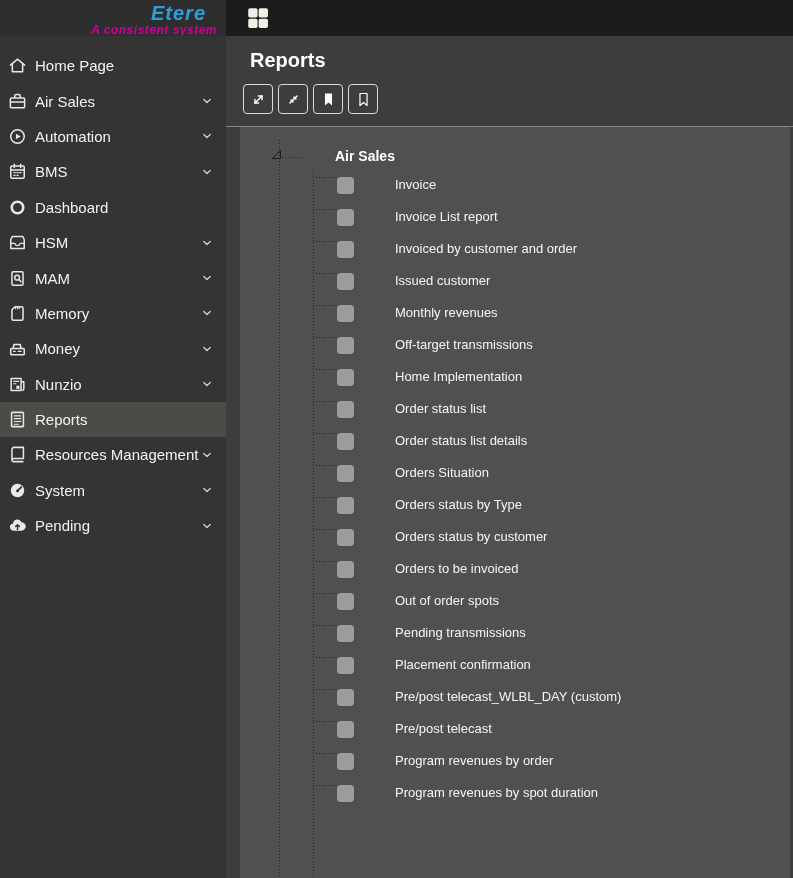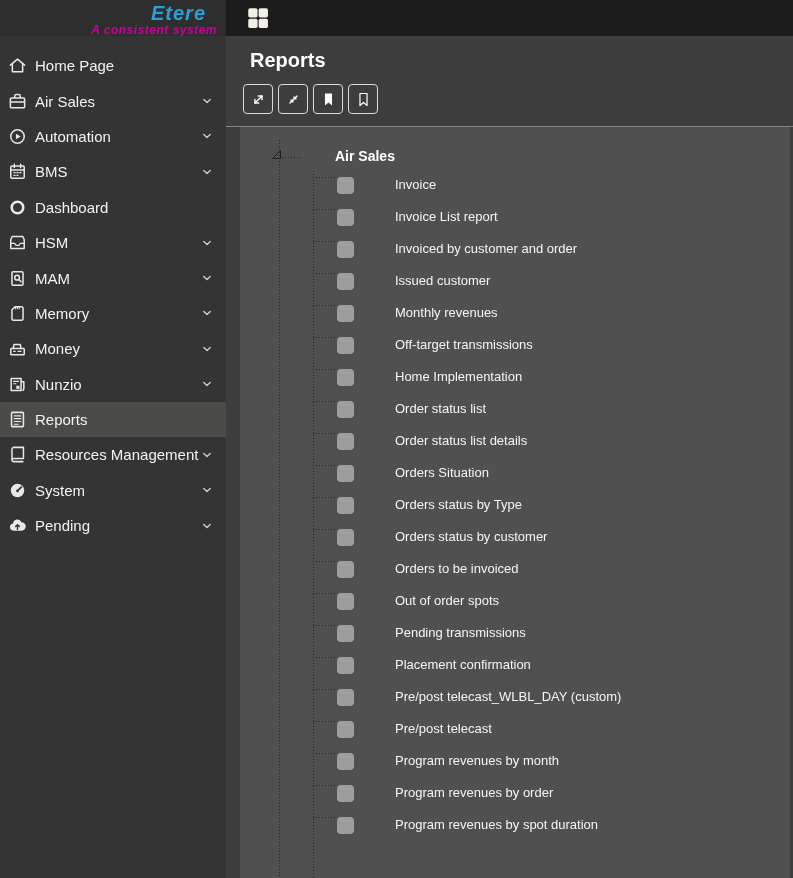--- a/index.html
+++ b/index.html
@@ -436,25 +436,20 @@
                 <span class="rlbl">Pre/post telecast_WLBL_DAY (custom)</span>
               </div>
             <div class="row">
                 <span class="conn"></span>
                 <span class="cbox"></span>
                 <span class="rlbl">Pre/post telecast</span>
               </div>
             <div class="row">
                 <span class="conn"></span>
                 <span class="cbox"></span>
-                <span class="rlbl">Program revenues by month</span>
-              </div>
-            <div class="row">
-                <span class="conn"></span>
-                <span class="cbox"></span>
                 <span class="rlbl">Program revenues by order</span>
               </div>
             <div class="row">
                 <span class="conn"></span>
                 <span class="cbox"></span>
                 <span class="rlbl">Program revenues by spot duration</span>
               </div>
           </div>
         </div>
       </div>

